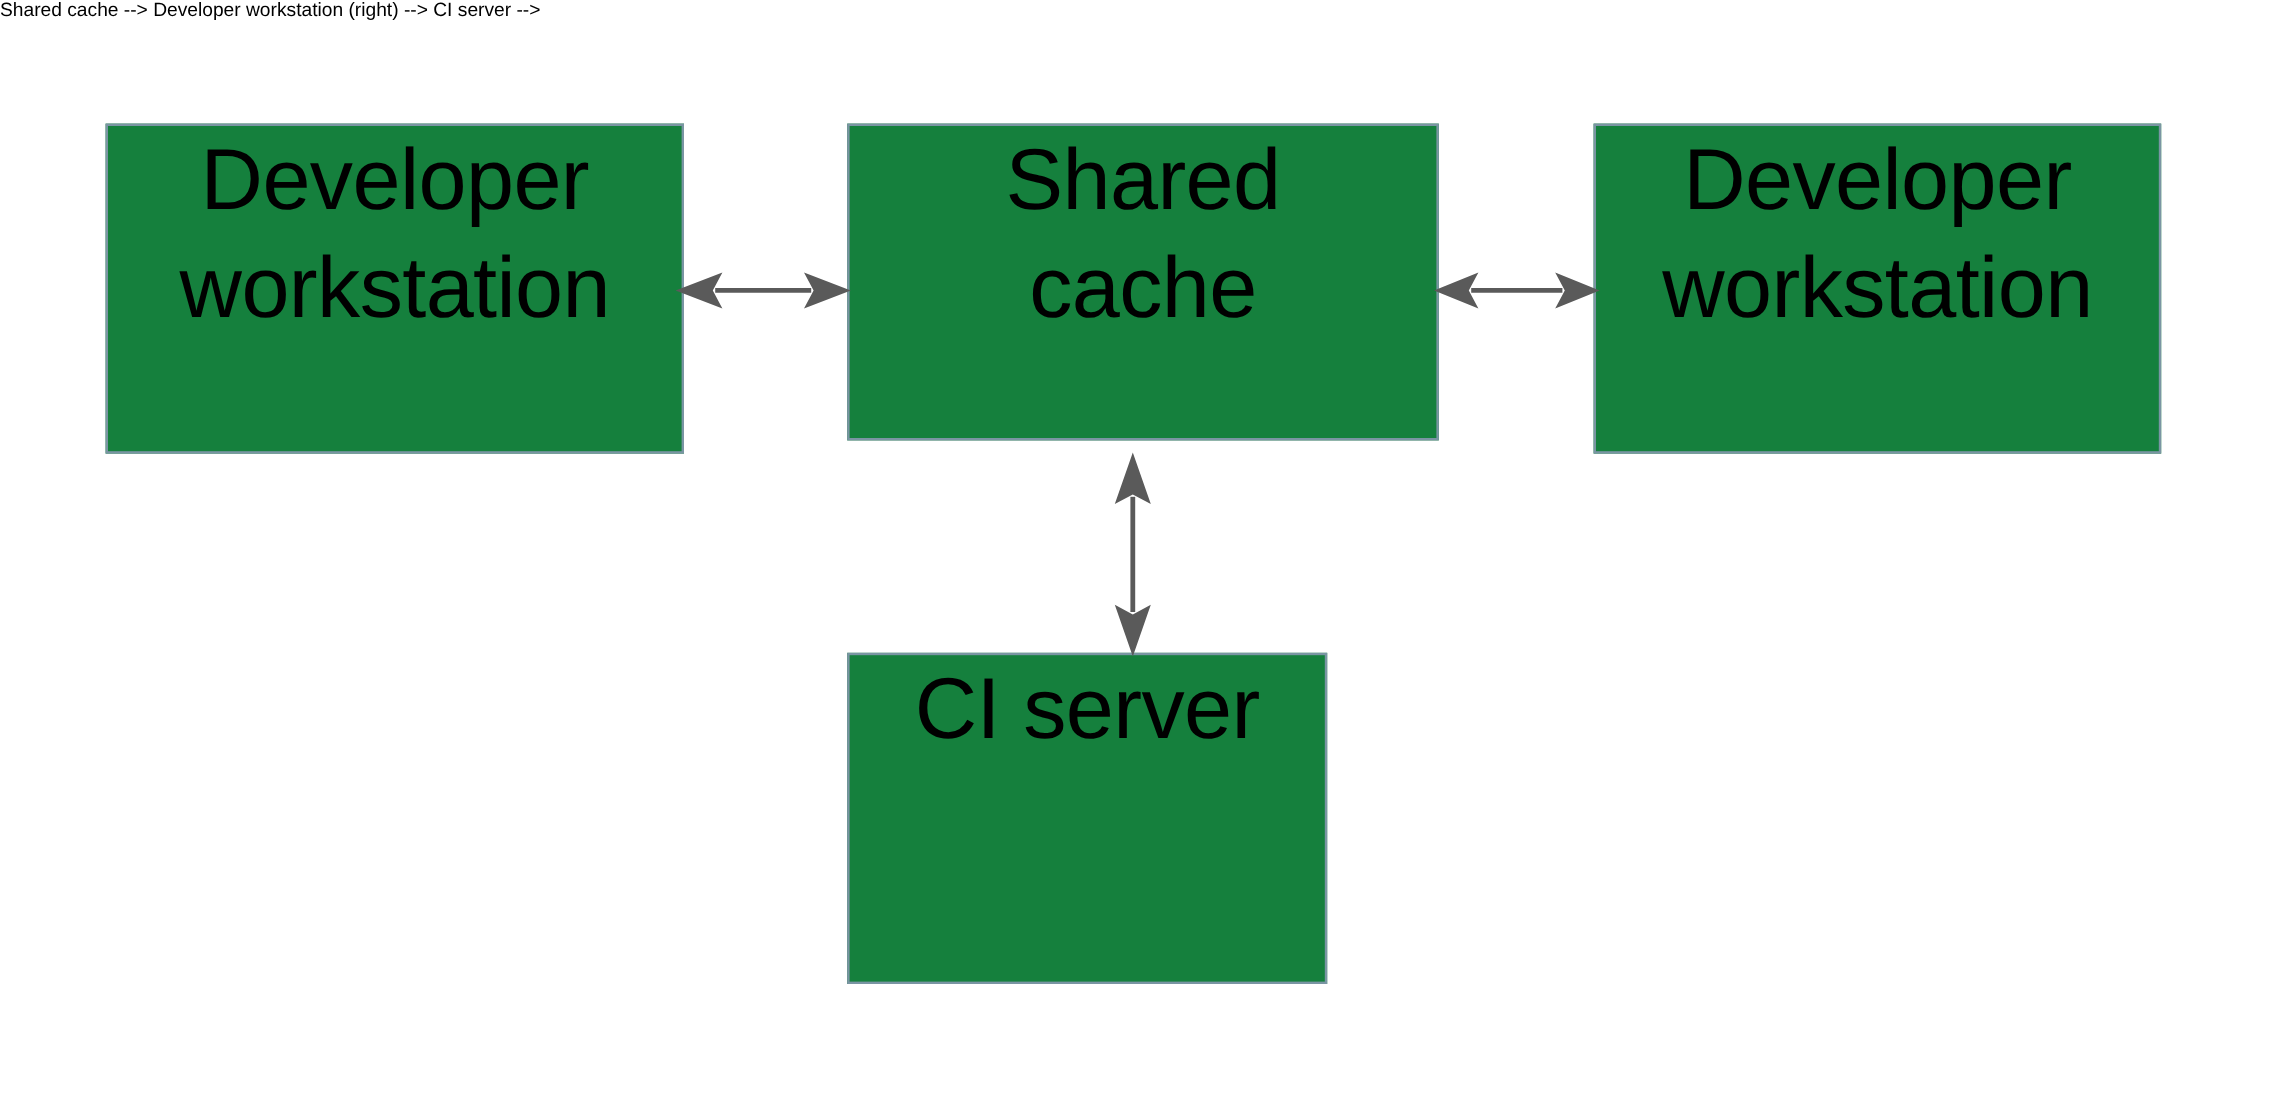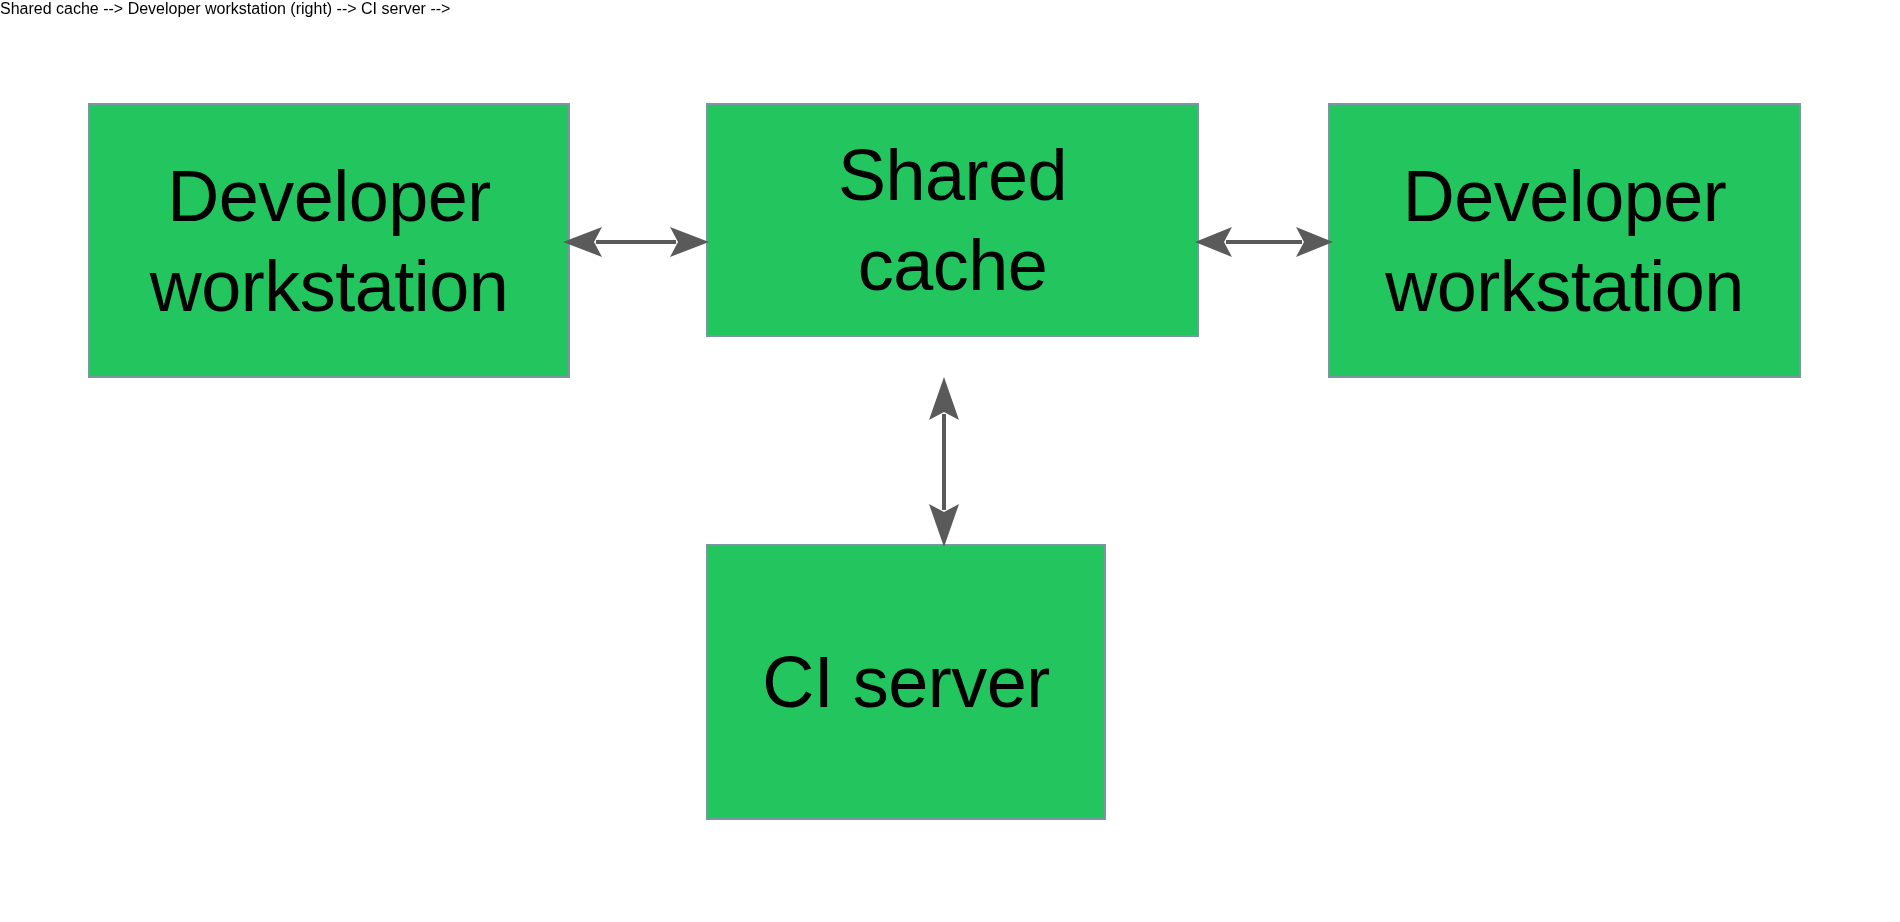--- a/index.html
+++ b/index.html
@@ -15,39 +15,39 @@
   }
   #canvas {
     position: relative;
     width: 1900px;
     height: 922px;
     background: #ffffff;
   }
   .node {
     position: absolute;
     box-sizing: border-box;
-    background: #22c55e;
+    background: #15803d;
     border: 2px solid #7a95a3;
     display: flex;
-    align-items: center;
+    align-items: flex-start;
     justify-content: center;
     text-align: center;
   }
   .node-label {
     font-size: 72px;
     line-height: 90px;
     color: #000000;
     font-weight: 400;
     letter-spacing: -0.5px;
     white-space: pre-line;
     padding: 0 6px;
   }
   
   #node-dev-left   { left: 88px;   top: 103px; width: 482px; height: 275px; }
-  #node-shared     { left: 706px;  top: 103px; width: 493px; height: 234px; }
+  #node-shared     { left: 706px;  top: 103px; width: 493px; height: 264px; }
   #node-dev-right  { left: 1328px; top: 103px; width: 473px; height: 275px; }
   #node-ci         { left: 706px;  top: 544px; width: 400px; height: 276px; }
 
   .connector {
     position: absolute;
     overflow: visible;
   }
   #edge-left-to-shared  { left: 560px;  top: 212px; width: 152px;  height: 60px; }
   #edge-shared-to-right { left: 1193px; top: 212px; width: 142px;  height: 60px; }
   #edge-shared-to-ci    { left: 914px;  top: 374px; width: 60px;   height: 176px; }

